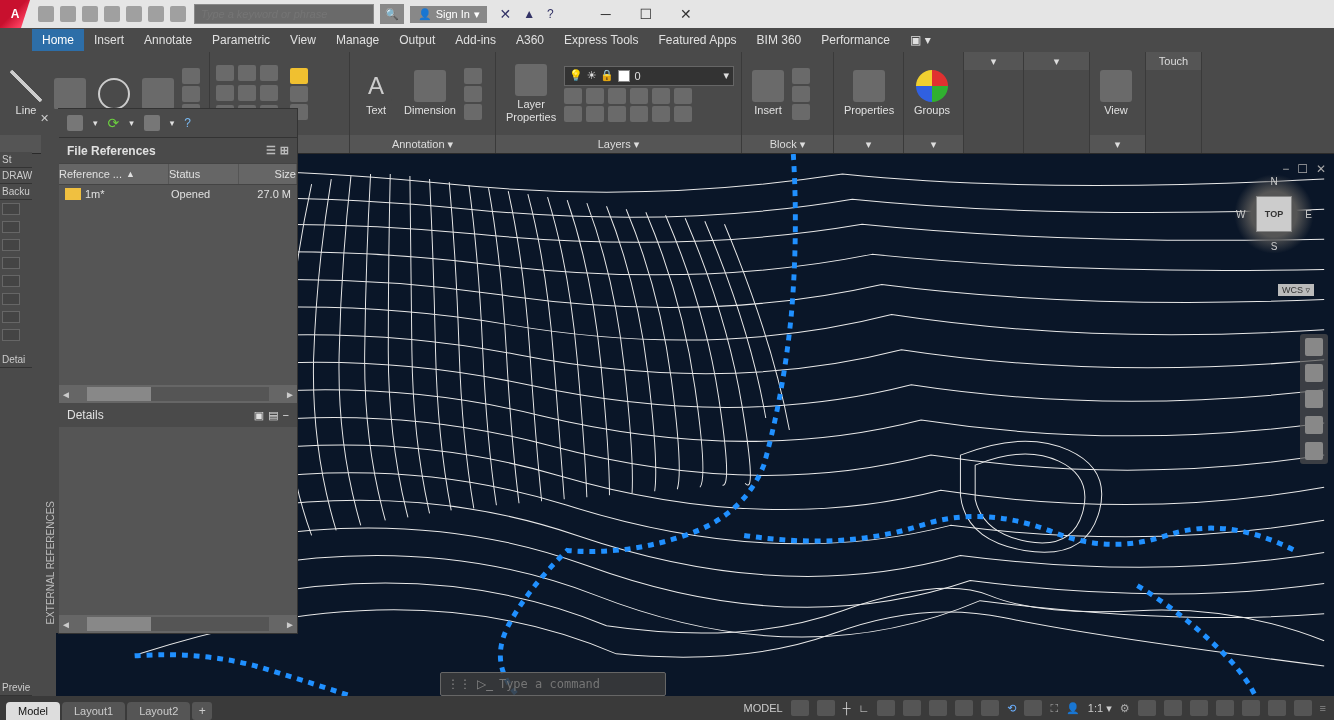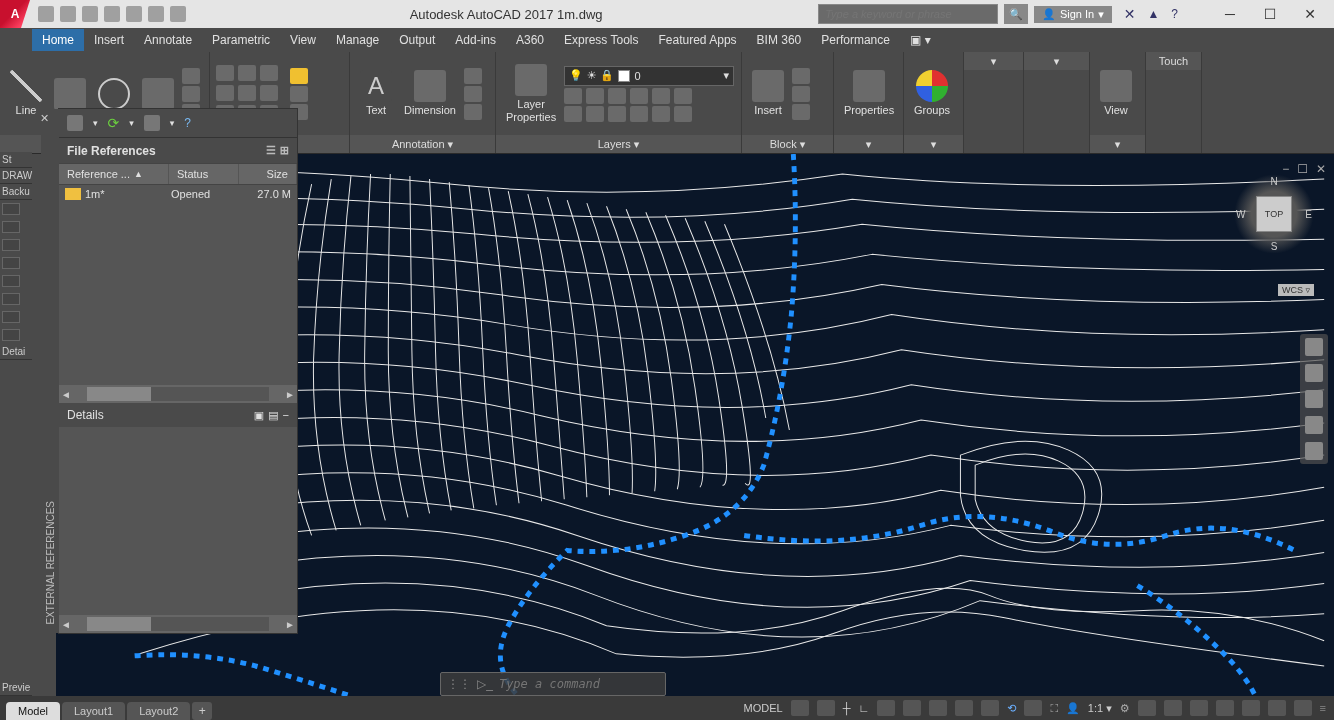--- a/index.html
+++ b/index.html
@@ -32,48 +32,48 @@
 .layer-combo{background:#333;border:1px solid #666;height:20px;width:170px;display:flex;align-items:center;gap:4px;padding:0 4px;font-size:11px}
 .layer-combo .bulb{color:#ffd040}
 .groups-ico{width:32px;height:32px;background:conic-gradient(#e03030 0 90deg,#30b030 90deg 180deg,#3060e0 180deg 270deg,#f0d030 270deg 360deg);border-radius:50%}
 .xref-panel{position:absolute;top:108px;left:58px;width:240px;height:526px;background:#555;border:1px solid #333;display:flex;flex-direction:column;z-index:5}
 .xref-toolbar{height:28px;background:#4a4a4a;display:flex;align-items:center;gap:10px;padding:0 8px}
 .xref-toolbar .ico{width:16px;height:16px;background:#777;border-radius:2px}
 .xref-toolbar .refresh{color:#6bcf3f;font-size:14px}
 .xref-title{height:26px;background:#4a4a4a;display:flex;align-items:center;padding:0 8px;font-size:12px;font-weight:bold;justify-content:space-between;border-top:1px solid #333}
 .xref-title .ticons{display:flex;gap:4px;font-size:11px;color:#bbb}
 .xref-cols{height:22px;background:#666;display:flex;font-size:11px;border-top:1px solid #444;border-bottom:1px solid #444}
-.xref-cols div{padding:3px 8px;border-right:1px solid #555;display:flex;align-items:center}
+.xref-cols div{padding:3px 0;border-right:1px solid #555;display:flex;align-items:center}
 .xref-list{flex:1;overflow:auto;background:#555}
 .xref-row{display:flex;padding:3px 6px;font-size:11px}
 .xref-row .ico{width:16px;height:12px;background:#f0c040;margin-right:4px}
 .xref-scroll{height:18px;background:#666;display:flex;align-items:center}
 .xref-scroll .track{flex:1;background:#555;height:14px;position:relative;margin:0 14px}
 .xref-scroll .thumb{position:absolute;left:0;width:35%;height:100%;background:#888}
 .xref-scroll .arr{width:14px;text-align:center;font-size:10px;color:#ccc}
 .details-title{height:24px;background:#4a4a4a;display:flex;align-items:center;padding:0 8px;font-size:12px;font-weight:normal;justify-content:space-between}
 .details-body{flex:1;background:#555}
 .left-palette{position:absolute;top:152px;left:0;width:32px;bottom:24px;background:#4a4a4a;display:flex;flex-direction:column}
 .left-palette .hdr{font-size:10px;padding:2px;color:#ccc;border-bottom:1px solid #333}
 .left-palette .row{height:18px;display:flex;align-items:center;padding:0 2px}
 .left-palette .row .f{width:18px;height:12px;background:#444;border:1px solid #666}
 .canvas{flex:1;background:#0a1628;position:relative;overflow:hidden;margin-left:28px}
 .canvas svg{position:absolute;inset:0;width:100%;height:100%}
 .navcube{position:absolute;top:20px;right:20px;width:80px;height:80px;background:radial-gradient(circle,#555 40%,transparent 70%);border-radius:50%;display:flex;align-items:center;justify-content:center}
-.navcube .cube{width:36px;height:36px;background:#ccc;border:1px solid #888;display:flex;align-items:center;justify-content:center;font-size:9px;color:#333;font-weight:normal}
+.navcube .cube{width:36px;height:36px;background:#ccc;border:1px solid #888;display:flex;align-items:center;justify-content:center;font-size:9px;color:#333;font-weight:bold}
 .navcube .n{position:absolute;top:2px;color:#ccc;font-size:10px}
 .navcube .s{position:absolute;bottom:2px;color:#ccc;font-size:10px}
 .navcube .e{position:absolute;right:2px;color:#ccc;font-size:10px}
 .navcube .w{position:absolute;left:2px;color:#ccc;font-size:10px}
 .wcs-badge{position:absolute;top:130px;right:20px;background:#bbb;color:#333;font-size:9px;padding:1px 4px}
 .navbar{position:absolute;top:180px;right:6px;width:28px;background:rgba(80,80,80,.7);border-radius:3px;padding:4px 0;display:flex;flex-direction:column;gap:8px;align-items:center}
 .navbar span{width:18px;height:18px;background:#888;border-radius:2px;display:block}
 .viewport-ctrl{position:absolute;top:8px;right:8px;display:flex;gap:8px;color:#aaa;font-size:12px}
 .cmdline{position:absolute;bottom:24px;left:440px;height:24px;display:flex;align-items:center;background:rgba(60,60,60,.85);border:1px solid #666;padding:0 6px;gap:6px;border-radius:2px;z-index:3}
-.cmdline input{background:none;border:none;color:#aaa;font-style:italic;font-size:12px;font-family:monospace;width:160px;outline:none}
+.cmdline input{background:none;border:none;color:#aaa;font-size:12px;font-family:monospace;width:160px;outline:none}
 .statusbar{position:absolute;bottom:0;left:0;right:0;height:24px;background:#3a3a3a;display:flex;align-items:center}
 .layout-tabs{display:flex;height:100%;align-items:flex-end;margin-left:6px}
 .layout-tabs .lt{padding:3px 12px;background:#555;color:#ccc;font-size:11px;border-top-left-radius:4px;border-top-right-radius:4px;margin-right:2px}
 .layout-tabs .lt.active{background:#ddd;color:#111}
 .layout-tabs .plus{width:20px;text-align:center;color:#ccc;background:#555;padding:2px 6px;border-radius:3px}
 .status-right{margin-left:auto;display:flex;align-items:center;gap:8px;padding-right:8px;color:#aaa;font-size:11px}
 .status-right .b{width:18px;height:16px;background:#555;border-radius:2px}
 .status-right .txt{color:#ccc}
 .panel-close{position:absolute;top:112px;left:40px;color:#ccc;font-size:11px;z-index:6}
 </style>
@@ -84,21 +84,20 @@
   <div class="logo">A</div>
   <div class="qat">
     <span></span>
     <span></span>
     <span></span>
     <span></span>
     <span></span>
     <span></span>
     <span></span>
   </div>
-  <div class="title-center">Autodesk AutoCAD 2017    1m.dwg</div>
   <div class="title-right">
     <div class="search-box">
       <input placeholder="Type a keyword or phrase" style="">
     </div>
     <div class="search-btn">🔍</div>
     <div class="signin">👤 <span>Sign In</span> ▾</div>
     <span style="color:#336;font-size:14px;margin:0 6px">✕</span>
     <span style="color:#336">▲</span>
     <span style="color:#336;margin:0 6px">?</span>
     <div class="win-controls">
@@ -304,21 +303,21 @@
     </div>
   <div class="row">
       <div class="f"></div>
     </div>
   <div class="row">
       <div class="f"></div>
     </div>
   <div class="row">
       <div class="f"></div>
     </div>
-  <div class="hdr" style="">Detai</div>
+  <div class="hdr" style="margin-top:8px">Detai</div>
   <div style="flex:1"></div>
   <div class="hdr">Previe</div>
 </div>
 
 <div class="panel-close">✕</div>
 <div class="xref-panel">
   <div style="position:absolute;left:-18px;top:0;bottom:0;width:18px;background:#4a4a4a;display:flex;align-items:flex-end;justify-content:center">
     <div style="writing-mode:vertical-rl;transform:rotate(180deg);font-size:10px;color:#bbb;padding:8px 0">EXTERNAL REFERENCES</div>
   </div>
   <div class="xref-toolbar">

